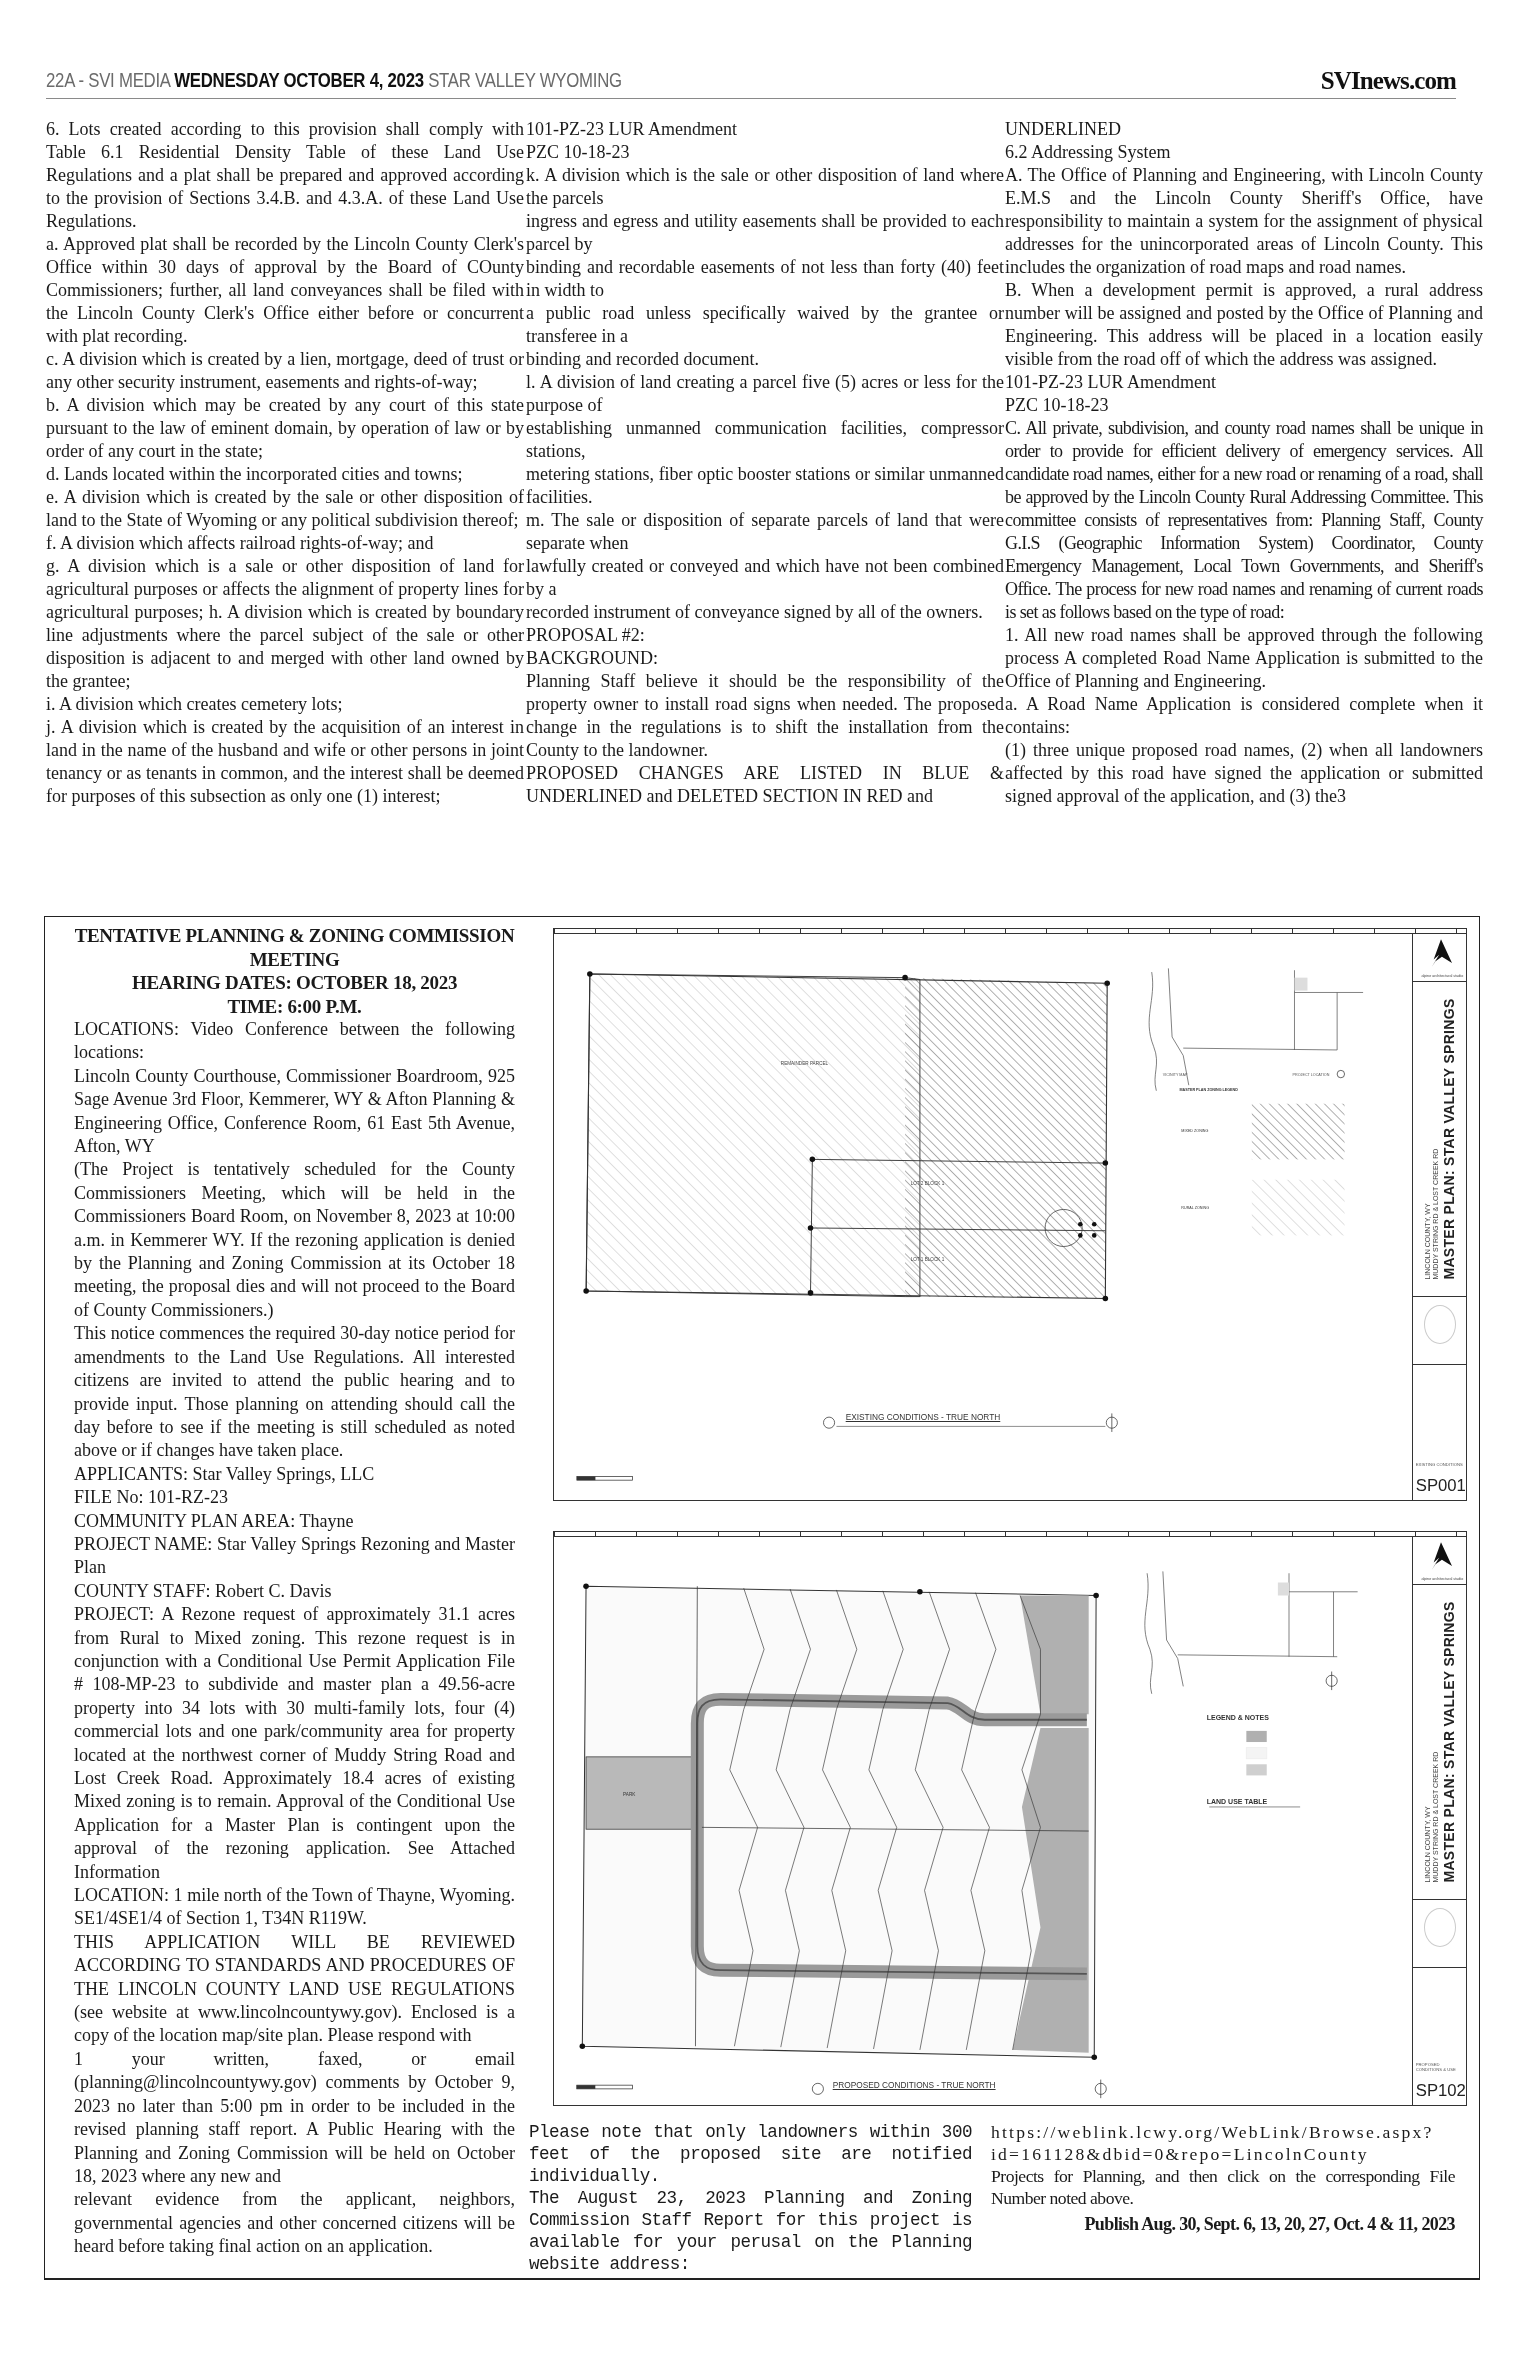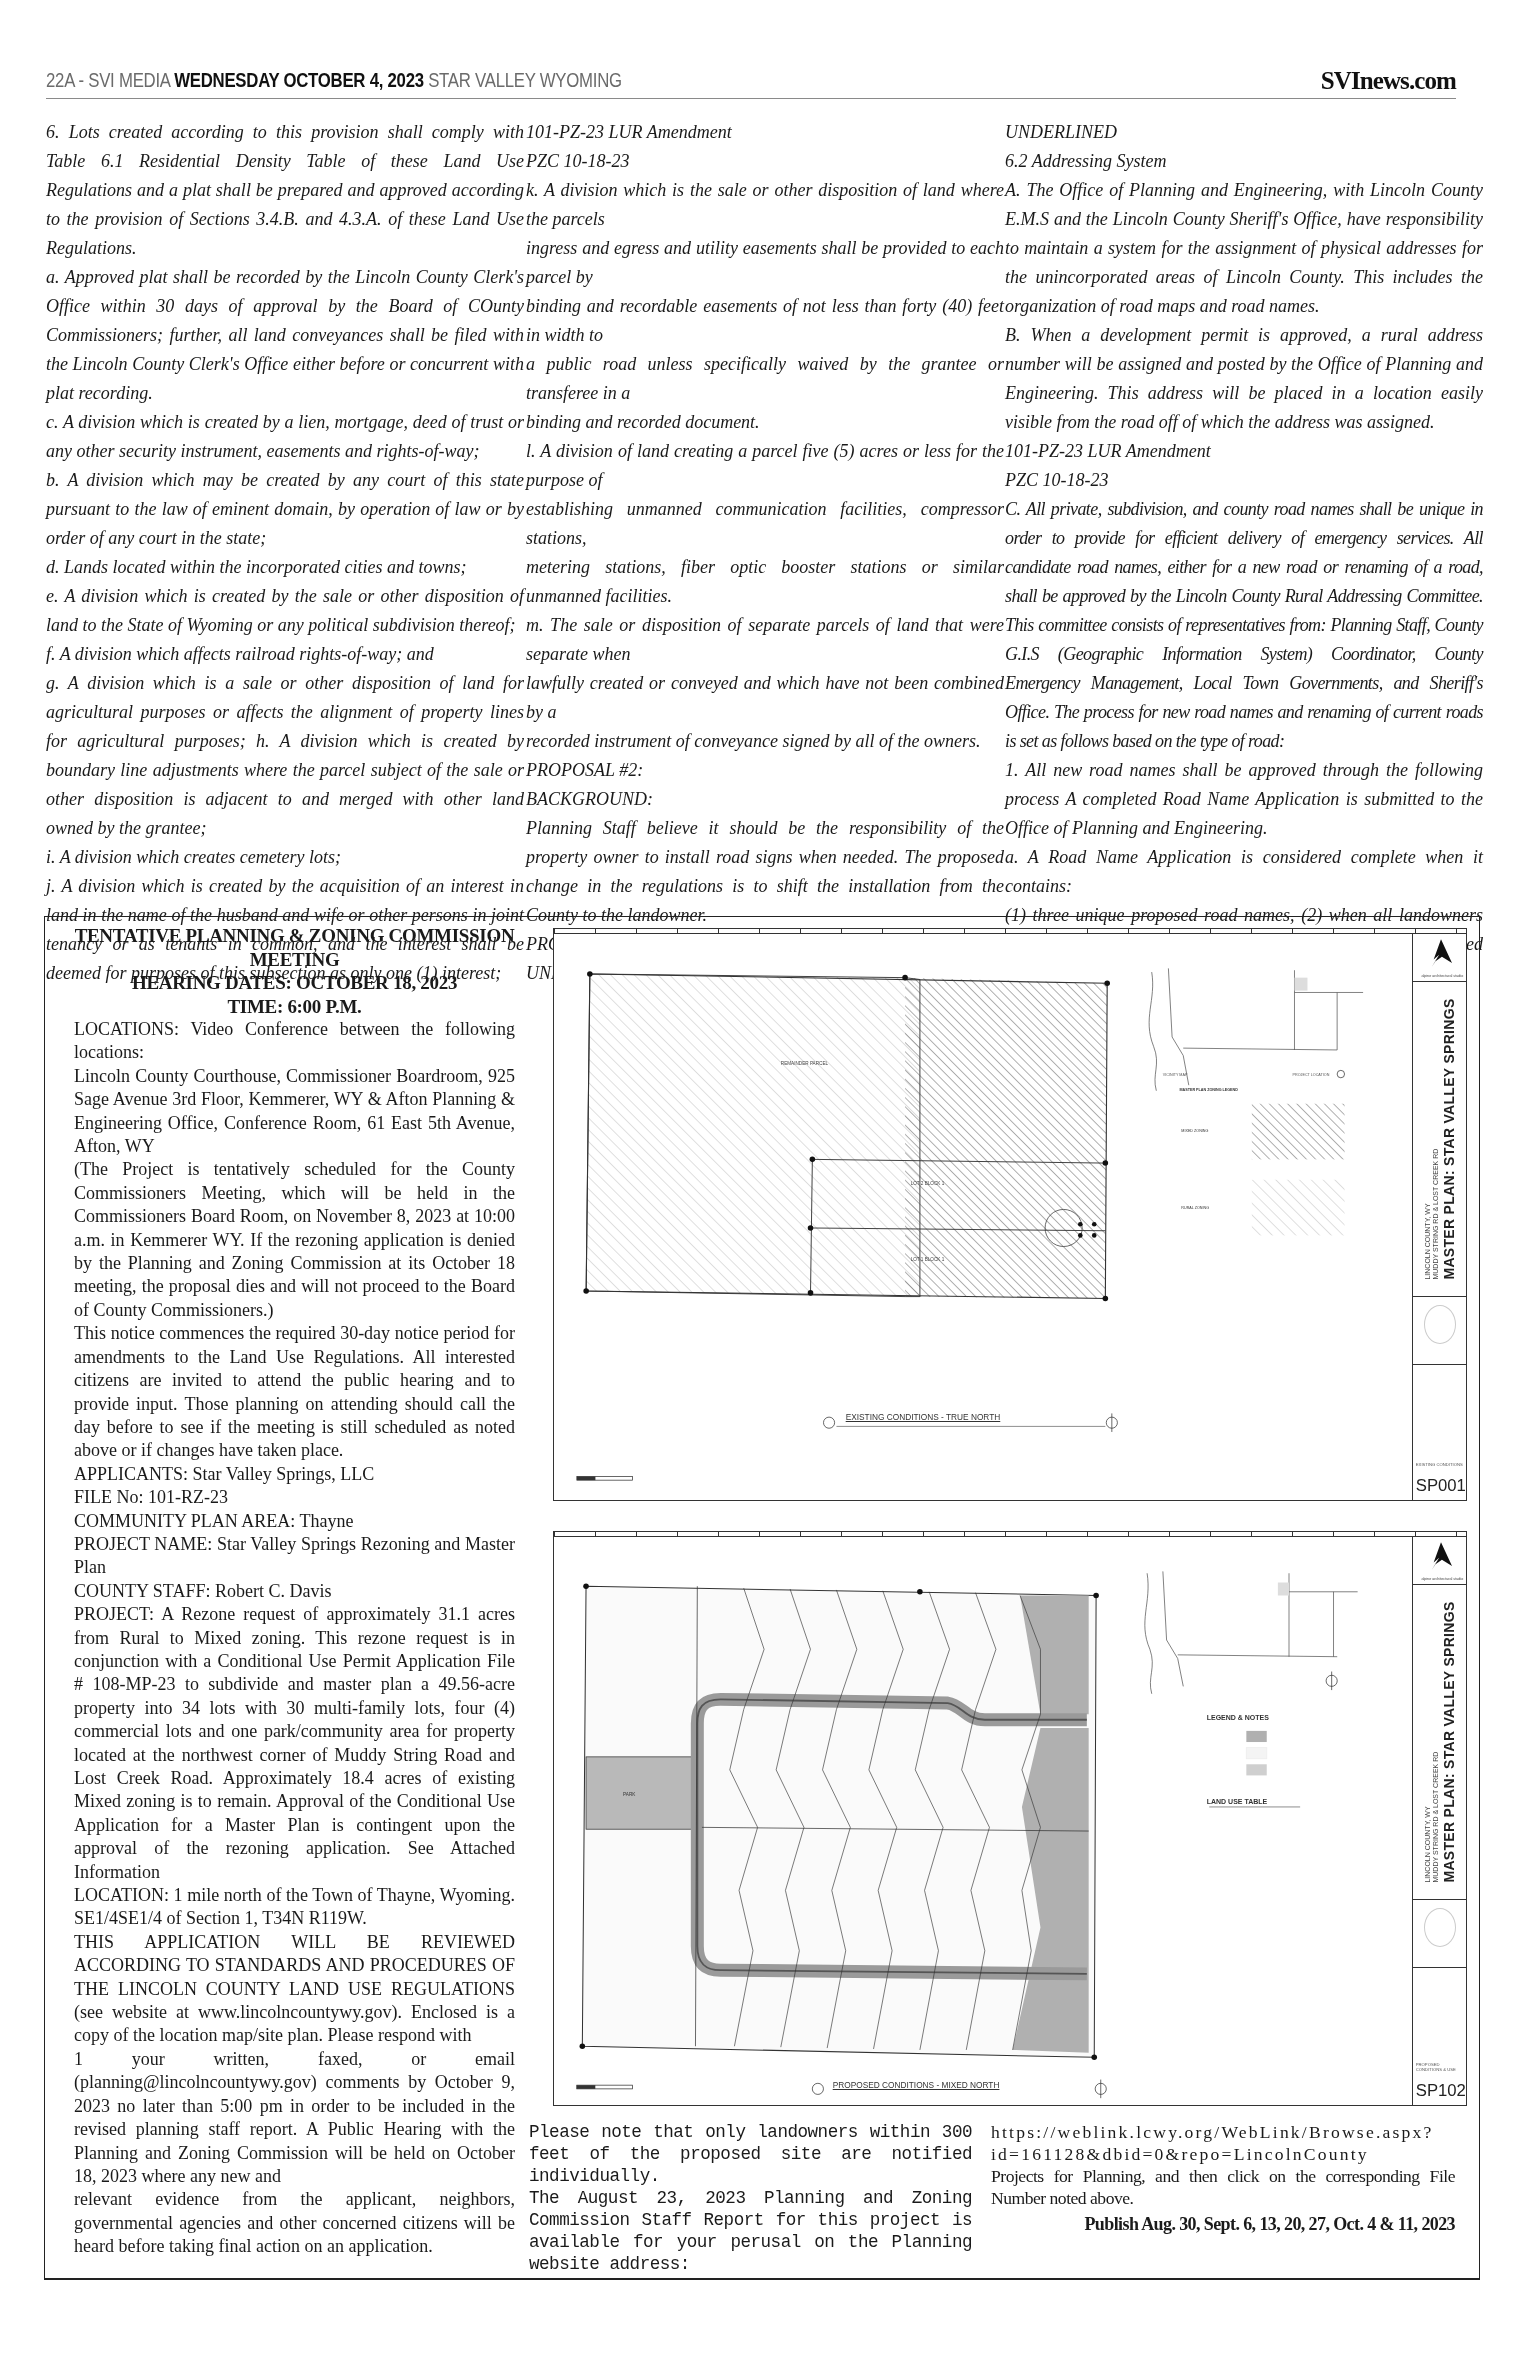--- a/index.html
+++ b/index.html
@@ -4,21 +4,21 @@
 <style>
   * { box-sizing: border-box; margin: 0; padding: 0; }
   html, body { width: 1536px; height: 2375px; background: #ffffff; }
   body { position: relative; font-family: "Liberation Serif", "DejaVu Serif", serif; color: #1a1a1a; overflow: hidden; }
 
   .masthead { position: absolute; left: 46px; top: 67px; width: 1410px; height: 32px; border-bottom: 1.9px solid #8a8a8a; }
   .masthead .left { position: absolute; left: 0; top: 1.9px; font-family: "Liberation Sans", "DejaVu Sans", sans-serif; font-size: 19.5px; color: #6b6b6b; letter-spacing: -0.3px; transform: scaleX(0.86); transform-origin: left top; white-space: nowrap; }
   .masthead .left b { color: #111; font-weight: bold; }
   .masthead .right { position: absolute; right: 0; top: 0; font-family: "Liberation Serif", "DejaVu Serif", serif; font-weight: bold; font-size: 25px; color: #111; letter-spacing: -0.9px; }
 
-  .col { position: absolute; top: 118px; width: 478px; font-size: 18px; line-height: 29px; text-align: justify; font-style: italic; }
+  .col { position: absolute; top: 118px; width: 478px; font-size: 18px; line-height: 23px; text-align: justify; }
   .col p { margin: 0; }
   .col1 { left: 46px; }
   .col2 { left: 526px; }
   .col3 { left: 1005px; }
   .col .tight { letter-spacing: -0.6px; }
 
   .notice { position: absolute; left: 44px; top: 916px; width: 1436px; height: 1364px; border: 1.9px solid #222; border-bottom-width: 2.8px; }
   .notice-text { position: absolute; left: 29px; top: 7.4px; width: 441px; font-size: 18px; line-height: 23.4px; text-align: justify; }
   .notice-text .hd { text-align: center; font-weight: bold; font-size: 19px; line-height: 23.4px; letter-spacing: -0.3px; }
   .notice-text p { margin: 0; }
@@ -266,21 +266,21 @@
         <line x1="702" y1="290" x2="800" y2="290" stroke="#333" stroke-width="0.6"></line>
 
         <rect x="20" y="590" width="60" height="4" fill="none" stroke="#333" stroke-width="0.8"></rect>
         <rect x="20" y="590" width="20" height="4" fill="#333"></rect>
         <circle cx="280" cy="594" r="6" fill="none" stroke="#333" stroke-width="0.8"></circle>
         <circle cx="585" cy="594" r="6" fill="none" stroke="#333" stroke-width="0.8"></circle>
         <line x1="585" y1="584" x2="585" y2="604" stroke="#333" stroke-width="0.8"></line>
       </svg>
       <div class="legend-title" style="left:649px; top:176px;">LEGEND &amp; NOTES</div>
       <div class="legend-title" style="left:649px; top:260px;">LAND USE TABLE</div>
-      <div class="caption" style="left:275px; top:542px;">PROPOSED CONDITIONS - MIXED NORTH</div>
+      <div class="caption" style="left:275px; top:542px;">PROPOSED CONDITIONS - TRUE NORTH</div>
     </div>
     <div class="tblock">
       <div class="tb-logo">
         <svg width="22" height="28" viewBox="0 0 24 30">
             <polygon points="12,0 24,26 13,19 6,24 2,30 10,17 4,22" fill="#111"></polygon>
           </svg>
         <div class="studio">alpine architectural studio</div>
       </div>
       <div class="tb-title">
         <div class="vt">

